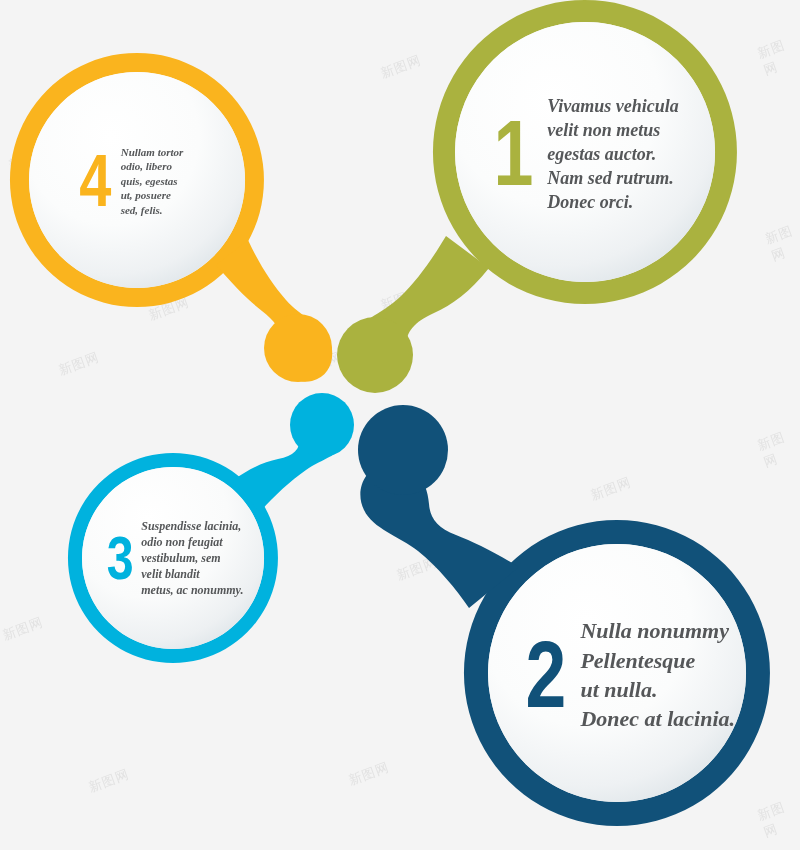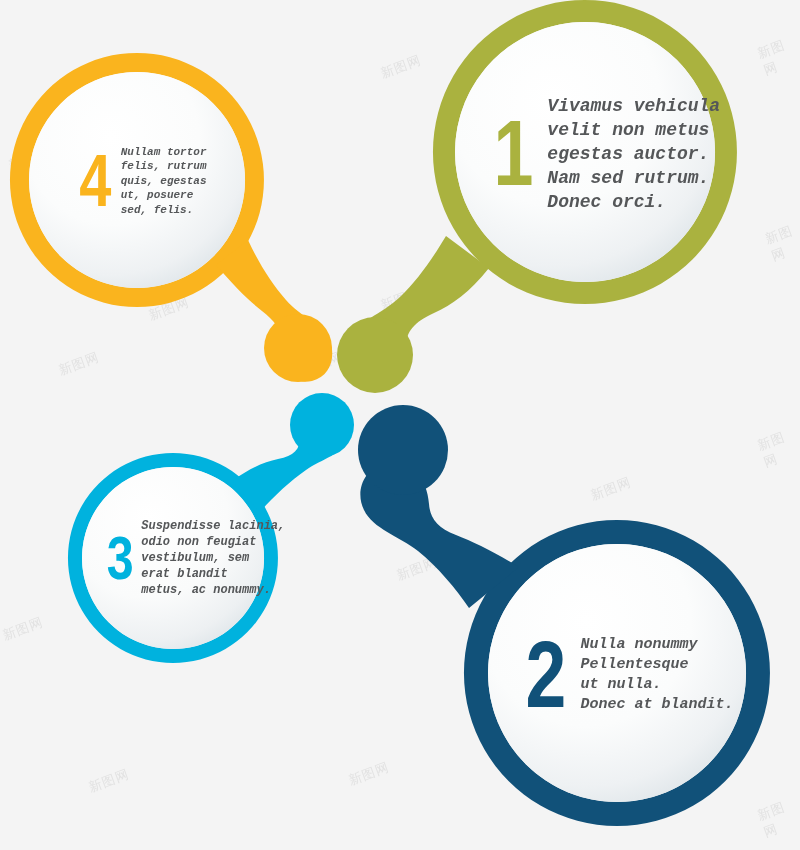--- a/index.html
+++ b/index.html
@@ -45,21 +45,21 @@
   }
   .num {
     font-family: "Liberation Sans", sans-serif;
     font-weight: 700;
     line-height: 0.82;
     letter-spacing: -0.02em;
     transform: scaleX(0.78);
     transform-origin: center center;
   }
   .body-lines {
-    font-family: Liberation Mono, monospace;
+    font-family: Liberation Serif, serif;
     font-style: italic;
     font-weight: 600;
     color: #555759;
   }
   .body-lines div { white-space: nowrap; }
 </style>
 </head>
 <body>
 
 <div id="stage">
@@ -177,21 +177,21 @@
                Z"></path>
       <circle cx="403" cy="450" r="45" fill="#115179"></circle>
       <circle cx="617" cy="673" r="129" fill="url(#bubbleGrad)"></circle>
     </g>
   </svg>
 
   <div class="card-text" style="left:75px; top:128px; width:200px; height:106px;">
     <div class="num" style="font-size:74px; color:#fab41e; margin-right:6px;">4</div>
     <div class="body-lines" style="font-size:11px; line-height:1.32;">
       <div>Nullam tortor</div>
-      <div>felis, rutrum</div>
+      <div>odio, libero</div>
       <div>quis, egestas</div>
       <div>ut, posuere</div>
       <div>sed, felis.</div>
     </div>
   </div>
 
   <div class="card-text" style="left:488px; top:92px; width:240px; height:124px;">
     <div class="num" style="font-size:92px; color:#aab23f; margin-right:10px;">1</div>
     <div class="body-lines" style="font-size:18px; line-height:1.34;">
       <div>Vivamus vehicula</div>
@@ -201,28 +201,28 @@
       <div>Donec orci.</div>
     </div>
   </div>
 
   <div class="card-text" style="left:103px; top:513px; width:180px; height:90px;">
     <div class="num" style="font-size:62px; color:#00b2de; margin-right:5px;">3</div>
     <div class="body-lines" style="font-size:12px; line-height:1.34;">
       <div>Suspendisse lacinia,</div>
       <div>odio non feugiat</div>
       <div>vestibulum, sem</div>
-      <div>erat blandit</div>
+      <div>velit blandit</div>
       <div>metus, ac nonummy.</div>
     </div>
   </div>
 
   <div class="card-text" style="left:520px; top:613px; width:240px; height:124px;">
     <div class="num" style="font-size:94px; color:#115179; margin-right:10px;">2</div>
-    <div class="body-lines" style="font-size:15px; line-height:1.34;">
+    <div class="body-lines" style="font-size:22px; line-height:1.34;">
       <div>Nulla nonummy</div>
       <div>Pellentesque</div>
       <div>ut nulla.</div>
-      <div>Donec at blandit.</div>
+      <div>Donec at lacinia.</div>
     </div>
   </div>
 
 </div>
 
 </body></html>

